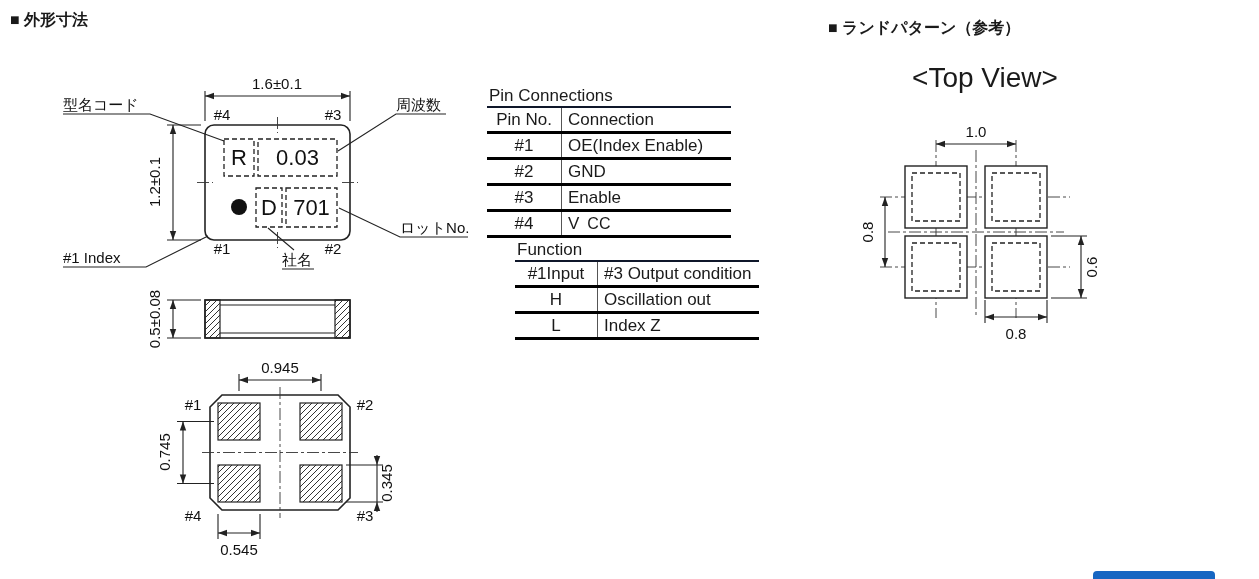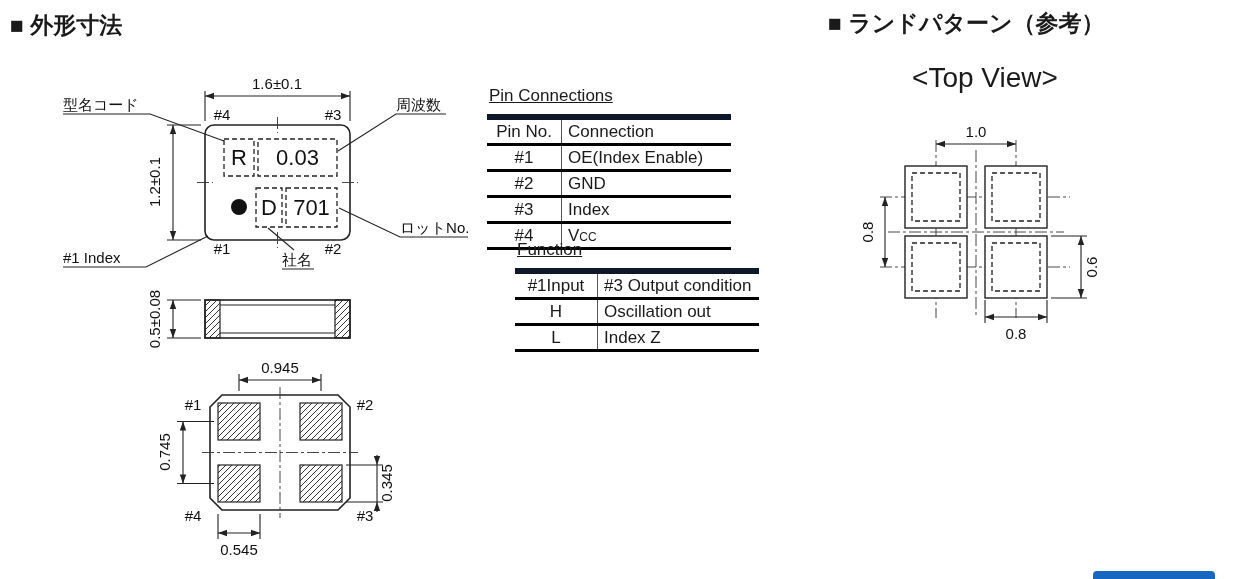--- a/index.html
+++ b/index.html
@@ -1,34 +1,34 @@
 <!DOCTYPE html>
 <html><head>
 <meta charset="utf-8">
 <style>
   html,body { margin:0; padding:0; background:#fff; }
   .screen {
     position:relative; width:1259px; height:579px; background:#ffffff;
     font-family:"Liberation Sans", sans-serif; color:#1a1a1a; overflow:hidden;
   }
-  .sec-title { position:absolute; font-size:23px; font-weight:bold; white-space:nowrap; }
+  .sec-title { position:absolute; font-size:16px; font-weight:bold; white-space:nowrap; }
   .subtitle  { position:absolute; font-size:28px; text-align:center; white-space:nowrap; }
 
   
   .tbl-block { position:absolute; width:244px; }
-  .tbl-title { font-size:17px; padding:0 0 8px 2px; border-bottom:6px solid #0f172a;text-decoration:underline; }
+  .tbl-title { font-size:17px; padding:0 0 0 2px; border-bottom:2px solid #0f172a; }
   .dtable { border-collapse:collapse; width:100%; font-size:17px; table-layout:fixed; }
   .dtable th, .dtable td {
     border-bottom:3px solid #000000; padding:1px 6px; height:21px;
     font-weight:normal; text-align:left; overflow:hidden; white-space:nowrap;
   }
   .dtable .c1 { border-right:1px solid #555; text-align:center; }
   .pc .c1 { width:62px; }
   .fn .c1 { width:70px; }
-  .subsc { font-size:12px; }
+  .subsc { font-size:16px;margin-left:8px; }
 
   
   svg { position:absolute; overflow:visible; }
   svg text { font-family:"Liberation Sans", sans-serif; fill:#111; }
   .dim-text { font-size:15px; }
   .pin-text { font-size:15px; }
   .mark-text { font-size:22px; }
   .callout-text { font-size:15px; }
   .ln   { stroke:#222; stroke-width:1.1; fill:none; }
   .thick{ stroke:#222; stroke-width:1.6; fill:#fff; }
@@ -39,21 +39,21 @@
 
   .footer-accent { position:absolute; left:1093px; top:571px; width:122px; height:8px;
     background:#1766c2; border-radius:4px 4px 0 0; }
 </style>
 </head>
 <body>
 
 <div class="screen">
 
   <div class="sec-title" style="left:10px; top:10px;">■ 外形寸法</div>
-  <div class="sec-title" style="left:828px; top:8px;">■ ランドパターン（参考）</div>
+  <div class="sec-title" style="left:828px; top:18px;">■ ランドパターン（参考）</div>
   <div class="subtitle" style="left:880px; top:62px; width:210px;">&lt;Top View&gt;</div>
 
   <svg width="480" height="524" viewBox="0 0 480 524" style="left:0; top:55px;">
     <defs>
       <pattern id="hatchL" patternUnits="userSpaceOnUse" width="6" height="6">
         <path d="M0,6 L6,0" stroke="#333" stroke-width="1"></path>
       </pattern>
     </defs>
 
     <g>
@@ -163,21 +163,21 @@
       <tr>
         <td class="c1">#1</td>
         <td>OE(Index Enable)</td>
       </tr>
       <tr>
         <td class="c1">#2</td>
         <td>GND</td>
       </tr>
       <tr>
         <td class="c1">#3</td>
-        <td>Index</td>
+        <td>Enable</td>
       </tr>
       <tr>
         <td class="c1">#4</td>
         <td><span>V</span><span class="subsc">CC</span></td>
       </tr>
     </tbody>
       </table>
   </div>
 
   <div class="tbl-block" style="left:515px; top:240px;">

